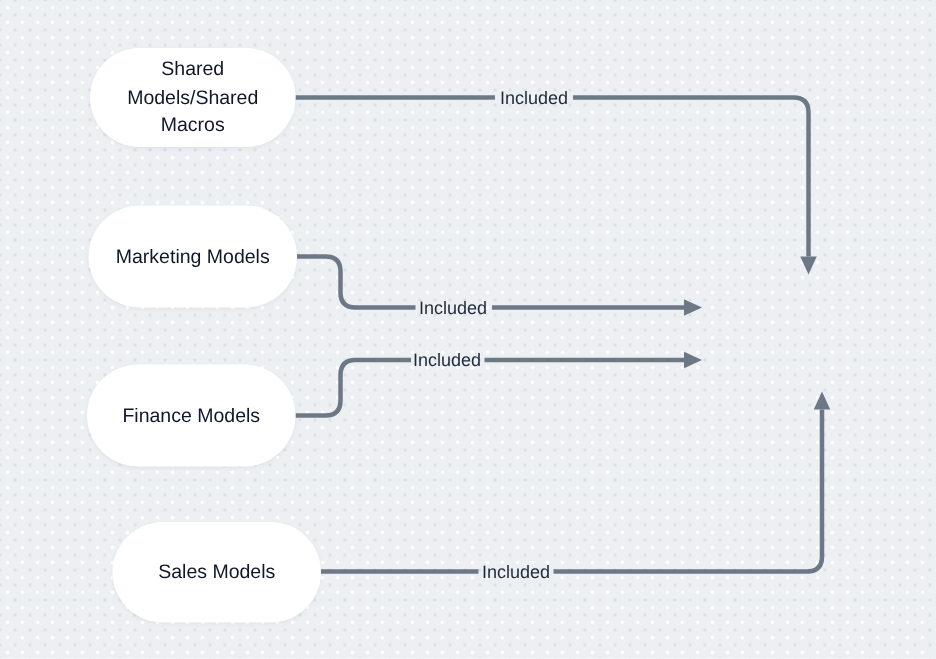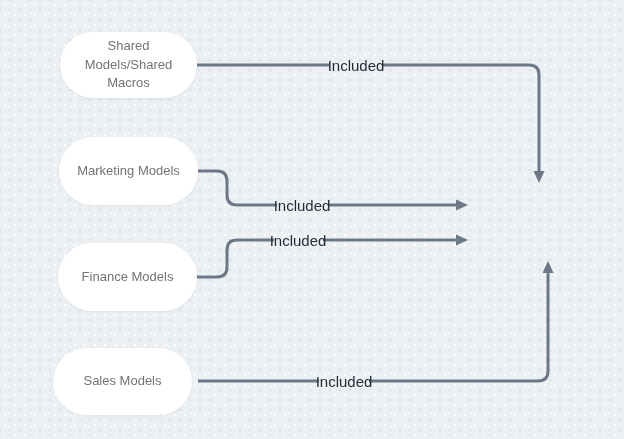--- a/index.html
+++ b/index.html
@@ -31,31 +31,31 @@
     stroke: none;
   }
   .node {
     position: absolute;
     background: #ffffff;
     border-radius: 40px;
     display: flex;
     align-items: center;
     justify-content: center;
     text-align: center;
-    color: #737373;
+    color: #0f172a;
     font-size: 13px;
     line-height: 1.45;
     box-shadow: 0 1px 3px rgba(40,55,80,0.07);
   }
   .node-label { white-space: pre-line; }
   .edge-label {
     position: absolute;
     transform: translate(-50%, -50%);
     color: #1f2a38;
-    font-size: 15px;
+    font-size: 12px;
     line-height: 1;
     white-space: nowrap;
   }
 </style>
 </head>
 <body>
 
 <div class="canvas">
 
   <svg class="edge-layer" viewBox="0 0 624 439" xmlns="http://www.w3.org/2000/svg">
@@ -84,21 +84,21 @@
   </div>
 
   <div class="node" style="left:59px; top:137px; width:139px; height:68px; border-radius:34px;">
     <span class="node-label">Marketing Models</span>
   </div>
 
   <div class="node" style="left:58px; top:243px; width:139px; height:68px; border-radius:34px;">
     <span class="node-label">Finance Models</span>
   </div>
 
-  <div class="node" style="left:53px; top:348px; width:139px; height:67px; border-radius:34px;">
+  <div class="node" style="left:75px; top:348px; width:139px; height:67px; border-radius:34px;">
     <span class="node-label">Sales Models</span>
   </div>
 
 
   <span class="edge-label" style="left:356px; top:65px;">Included</span>
   <span class="edge-label" style="left:302px; top:205px;">Included</span>
   <span class="edge-label" style="left:298px; top:240px;">Included</span>
   <span class="edge-label" style="left:344px; top:381px;">Included</span>
 
 </div>

